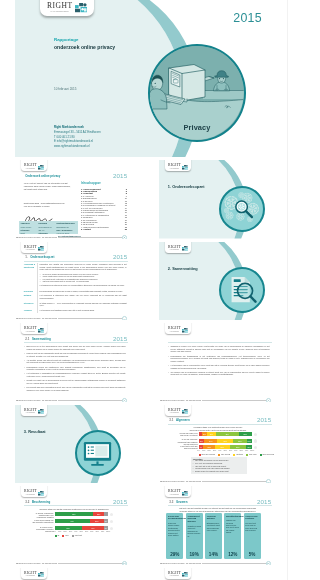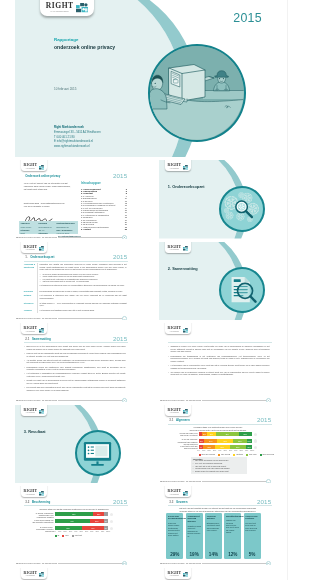--- a/index.html
+++ b/index.html
@@ -11,21 +11,21 @@
   
   .page{position:absolute;background:#ffffff;overflow:hidden;}
   .pg-cover{left:15px;top:0;width:261px;height:157px;}
   .pg{width:117px;height:78.5px;}
 
   
   .badge{position:absolute;background:#fff;border-radius:0 0 4px 4px;
          box-shadow:0 .7px 1.3px rgba(0,0,0,.30);
          display:flex;align-items:flex-end;justify-content:center;box-sizing:border-box;z-index:6;}
   .badge .bwrap{display:flex;align-items:flex-end;}
-  .badge .bname{font-family:"Liberation Serif",serif;font-weight:700;color:#333;line-height:1;}
+  .badge .bname{font-family:"Liberation Serif",serif;font-weight:400;color:#333;line-height:1;}
   .badge .btag{color:#909090;line-height:1;text-align:center;}
 
   .cv-logo{left:25px;top:-7px;width:54px;height:23px;border-radius:0 0 7px 7px;
            padding-bottom:3.5px;box-shadow:0 1.2px 2.2px rgba(0,0,0,.30);}
   .cv-logo .bname{font-size:7.6px;letter-spacing:.5px;}
   .cv-logo .btag{font-size:1.7px;letter-spacing:.15px;margin-top:.9px;}
   .cv-logo .bwrap{gap:2.5px;}
 
   .p-logo{left:5.6px;top:-1.6px;width:26.8px;height:12.6px;border-radius:0 0 3.4px 3.4px;
           padding-bottom:1.8px;}
@@ -178,20 +178,21 @@
               <path d="M19.2,52.4 L35.6,56.6 M18.3,54 L34.6,58.2 M17.4,55.6 L33.6,59.8" stroke="#3c7b7d" stroke-width="0.45"></path>
               <path d="M4.5,40 C4.5,35.5 7.6,33 11.2,33.6 C14.6,34.2 16.2,37.3 15.6,41.2 C15,45 13,47.4 10,47.4 C6.8,47.4 4.5,44.5 4.5,40 Z" fill="#b9d8d5" stroke="#215c60"></path>
               <path d="M5,38.6 C5.2,33.8 8.4,31.5 11.6,32.3 C14.8,33.2 16,36 15.6,39.5 C15,37 13.3,35.5 11,35.2 C8.6,34.9 6.3,36.3 5,38.6 Z" fill="#1d5053" stroke="#1d5053" stroke-width="0.4"></path>
               <circle cx="8.2" cy="40.4" r="0.55" fill="#1d5053" stroke="none"></circle>
               <path d="M5.5,43.6 C6.6,44.5 8.2,44.4 9,43.6" stroke="#215c60" stroke-width="0.45"></path>
               <path d="M4,47.5 C6,45.5 10,45 13,46.5 C17,48.5 19,52 19.5,56 L20,66 L2,66 L1,54 Z" fill="#8ebfbd" stroke="#215c60"></path>
               <path d="M14,57 C17,58.5 20,59.5 23,59.8" stroke="#215c60" stroke-width="0.5"></path>
               <path d="M78,63.5 c1.2,-1.3 2.8,-1 2.8,0.3 c0,1.2 -1.8,1.9 -1,0.4 c0.8,-1.5 2.6,-1.2 3.6,0.2" stroke="#2a6366" stroke-width="0.45"></path>
             </g>
           </svg>
+          <div class="cv-privacy">Privacy</div>
         </div>
       </div>
       <div class="page pg" style="left: 15px; top: 160.3px;">
         <div class="badge p-logo">
           <div class="bwrap">
             <div>
               <div class="bname">RIGHT</div>
               <div class="btag">MARKTONDERZOEK</div>
             </div>
             <svg viewBox="0 0 26 20" width="5.9" height="4.538461538461538">

